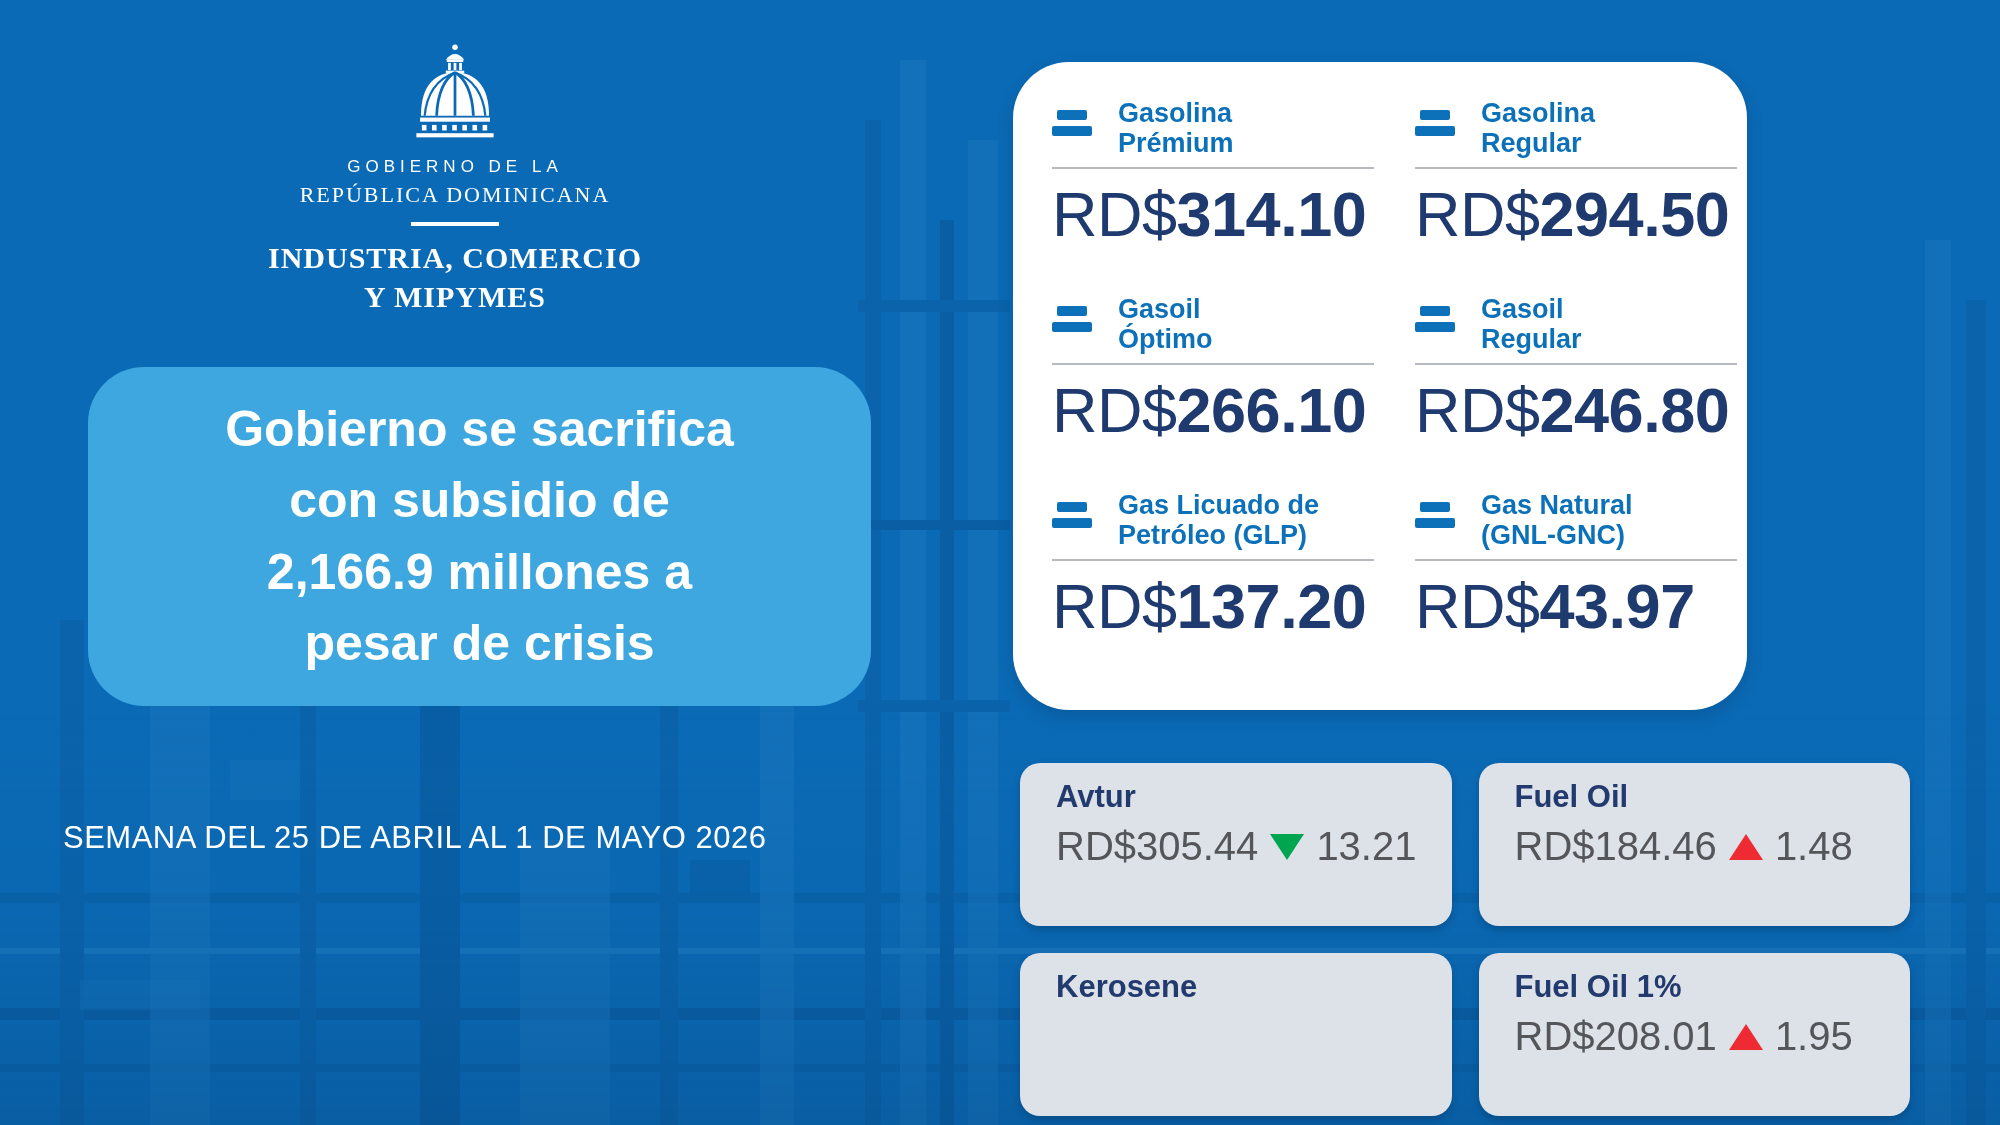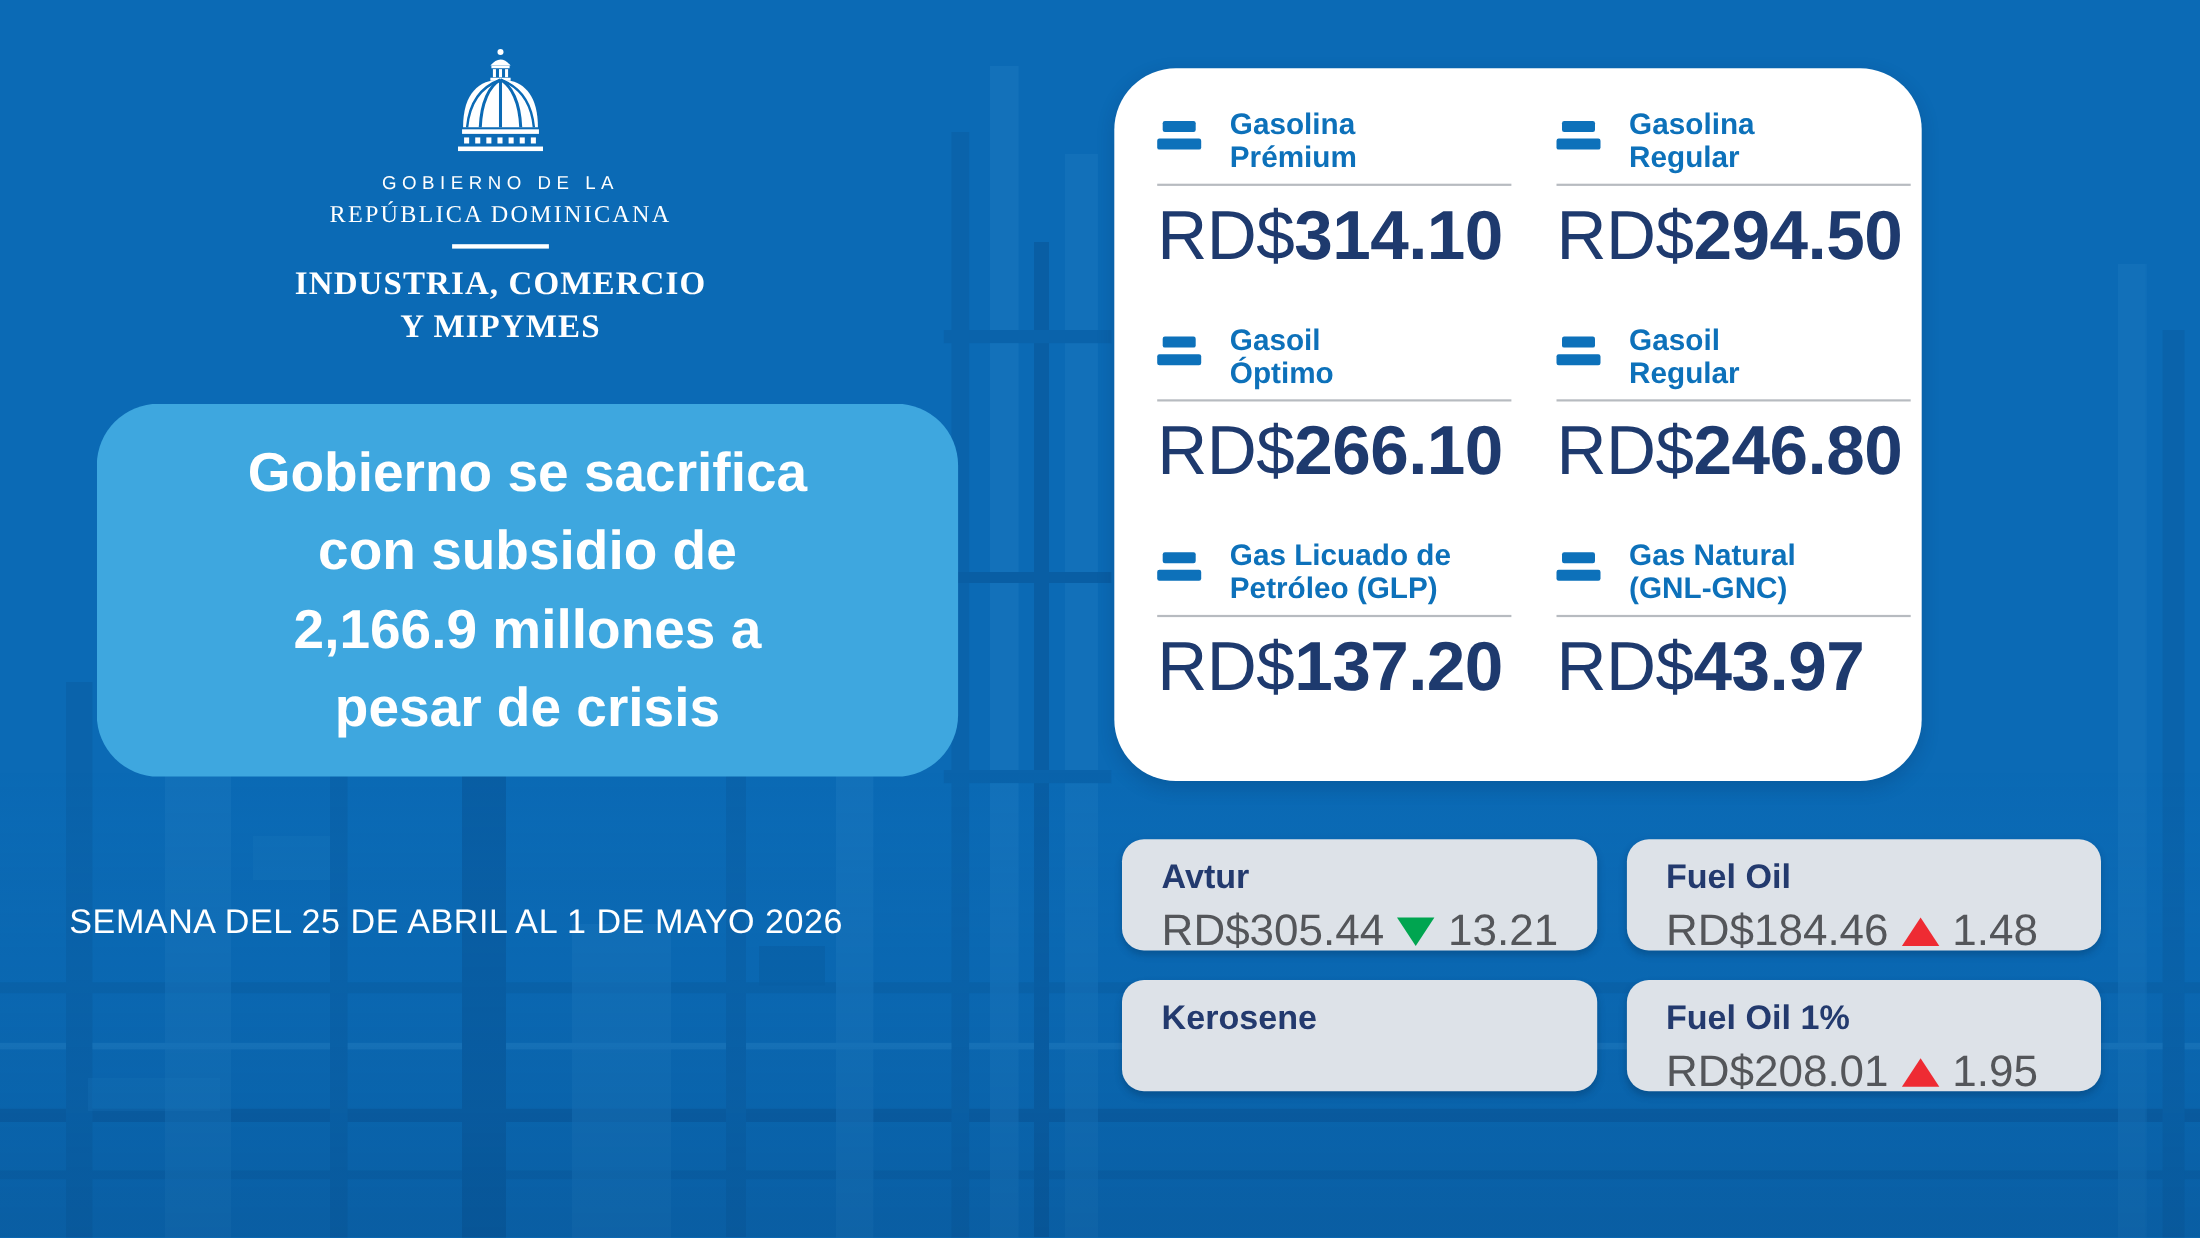--- a/index.html
+++ b/index.html
@@ -67,21 +67,21 @@
   .fuel-price .cur { font-weight: 400; }
   .fuel-price .val { font-weight: 700; }
 
   
   .secondary-grid {
     position: absolute; left: 1020px; top: 763px; width: 890px;
     display: grid; grid-template-columns: 1fr 1fr; column-gap: 27px; row-gap: 27px;
   }
   .sec-card {
     background: var(--secondary_card_gray, #dde2e8);
-    border-radius: 20px; height: 101px;
+    border-radius: 20px; height: 163px;
     padding: 16px 0 0 36px; box-sizing: border-box;
     box-shadow: 0 4px 7px rgba(0, 35, 70, 0.28);
   }
   .sec-name { font-size: 31px; font-weight: 700; color: var(--secondary_title_navy, #233a6e); }
   .sec-row { display: flex; align-items: center; margin-top: 9px; font-size: 40px; color: var(--secondary_price_gray, #54565a); }
   .tri { width: 0; height: 0; margin: 0 12px; }
   .tri.down { border-left: 17px solid transparent; border-right: 17px solid transparent; border-top: 26px solid var(--down_green, #00a550); }
   .tri.up   { border-left: 17px solid transparent; border-right: 17px solid transparent; border-bottom: 26px solid var(--up_red, #ee2b33); }
 </style>
 </head>

